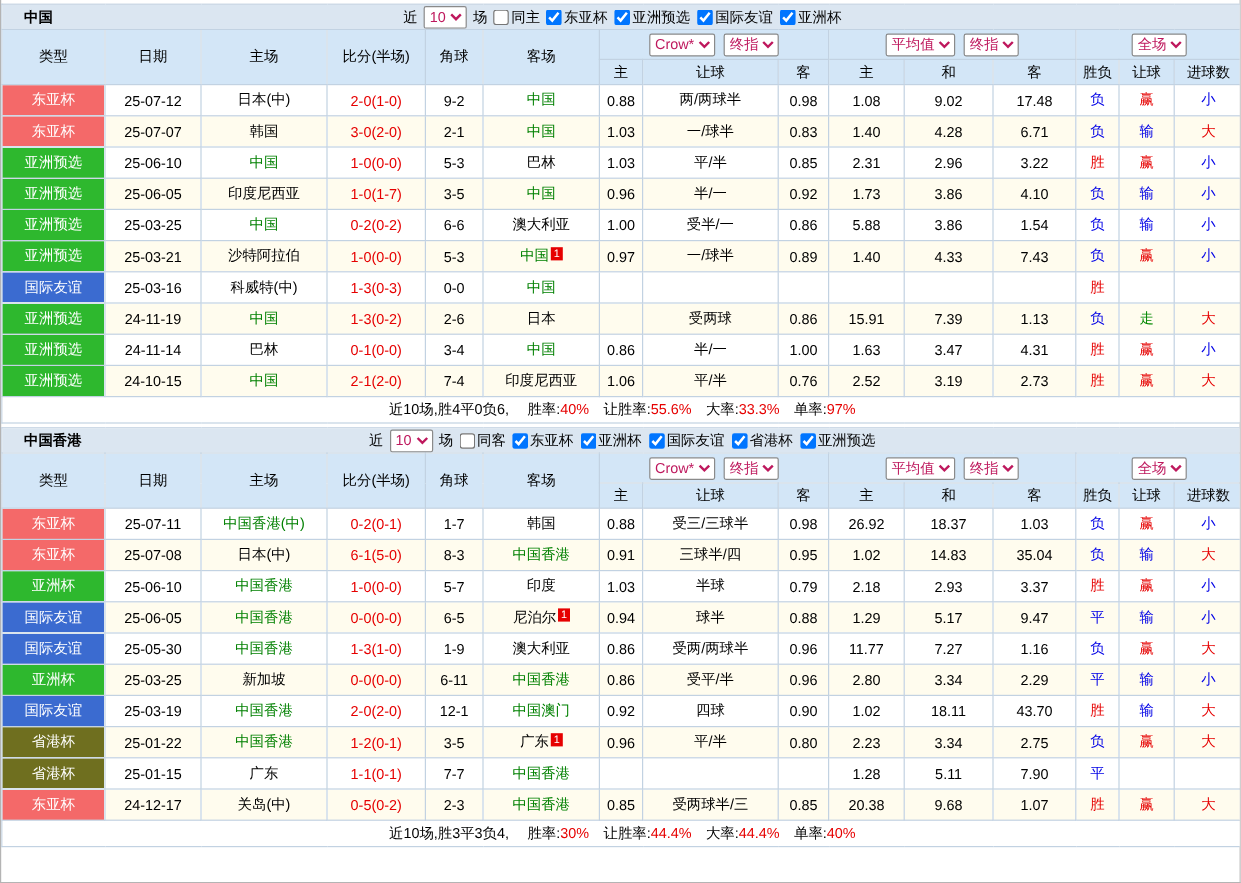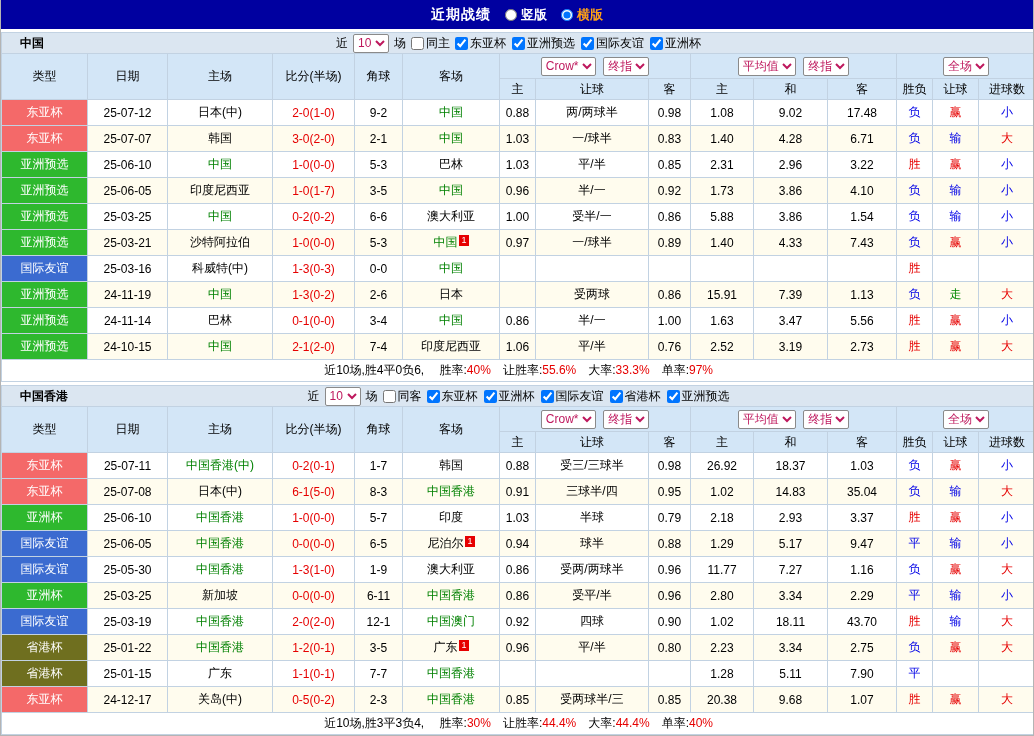--- a/index.html
+++ b/index.html
@@ -48,31 +48,20 @@
 
   tr.foot td{height:22px;background:#fff}
   .sl{margin-left:12px}
   .sv{color:#e60000}
 </style>
 </head>
 <body>
 
 <div class="page">
 
-  <header class="topbar">
-    <span class="tb-title">近期战绩</span>
-    <label class="tb-radio v">
-      <input type="radio" name="layout" style="">
-      <span class="lbl">竖版</span>
-    </label>
-    <label class="tb-radio h">
-      <input type="radio" name="layout" checked="" style="">
-      <span class="lbl">横版</span>
-    </label>
-  </header>
 
   <table class="sec">
     <colgroup>
       <col class="c1">
         <col class="c2">
         <col class="c3">
         <col class="c4">
         <col class="c5">
       <col class="c6">
         <col class="c7">
@@ -305,21 +294,21 @@
           <td class="c-date">24-11-14</td>
           <td class="c-team"><span class="team">巴林</span></td>
           <td class="c-score">0-1(0-0)</td>
           <td class="c-corner">3-4</td>
           <td class="c-team"><span class="team hl">中国</span></td>
           <td class="c-odd">0.86</td>
           <td class="c-hcap">半/一</td>
           <td class="c-odd">1.00</td>
           <td class="c-eodd">1.63</td>
           <td class="c-eodd">3.47</td>
-          <td class="c-eodd">5.56</td>
+          <td class="c-eodd">4.31</td>
           <td class="c-res" style="color: rgb(230, 0, 0);">胜</td>
           <td class="c-res" style="color: rgb(230, 0, 0);">赢</td>
           <td class="c-res" style="color: rgb(0, 0, 230);">小</td>
         </tr>
         <tr>
           <td class="c-type" style="background: rgb(46, 184, 46);">亚洲预选</td>
           <td class="c-date">24-10-15</td>
           <td class="c-team"><span class="team hl">中国</span></td>
           <td class="c-score">2-1(2-0)</td>
           <td class="c-corner">7-4</td>

